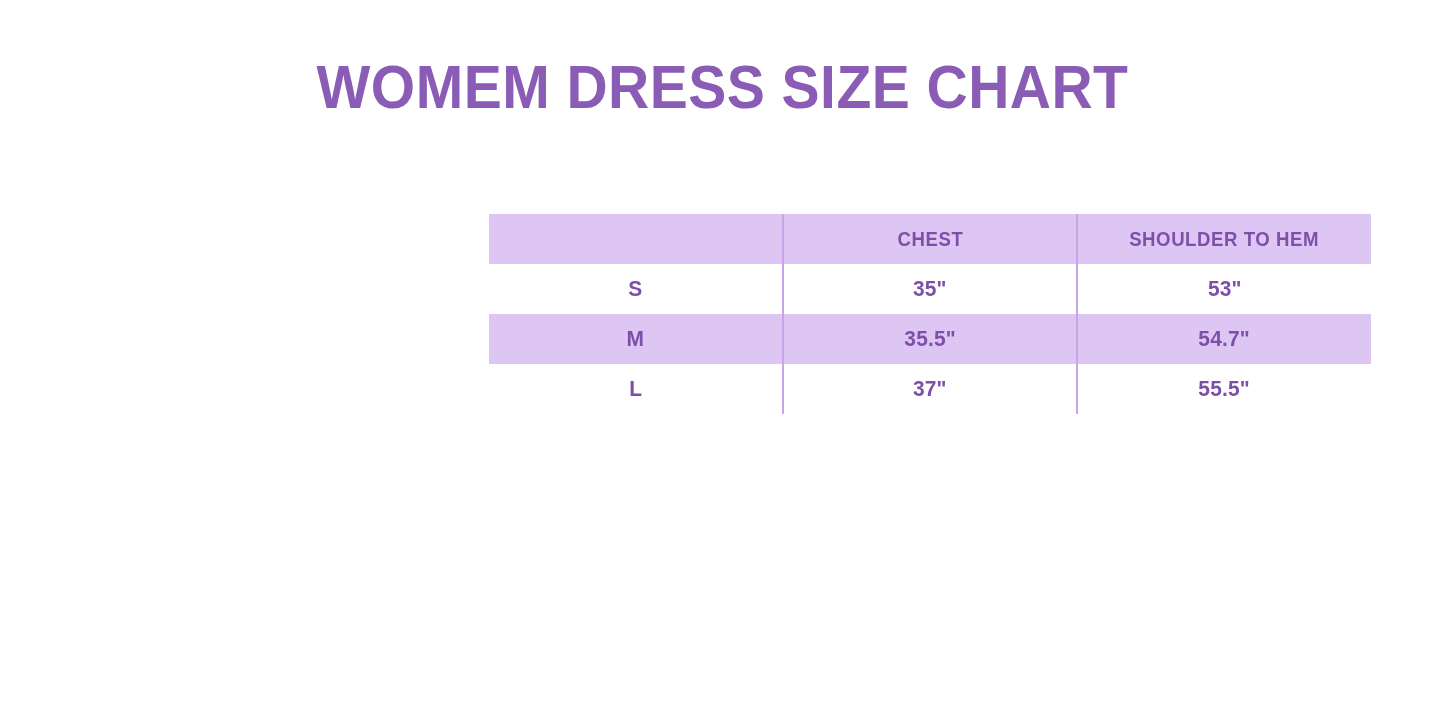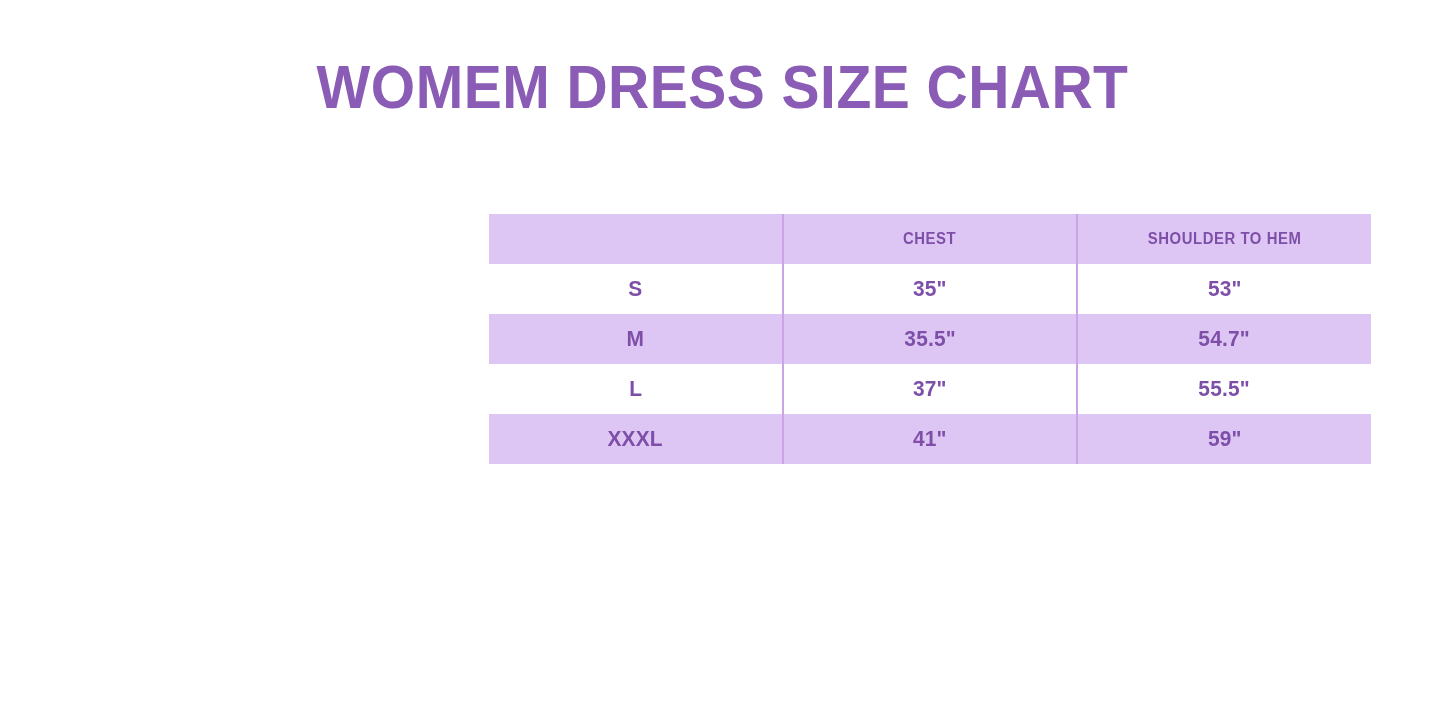--- a/index.html
+++ b/index.html
@@ -79,21 +79,21 @@
   }
 
   
   table.size-table th.divider-left,
   table.size-table td.divider-left {
     border-left: 2px solid #c9a4e6;
   }
 
   
   tr.header-row th {
-    font-size: 16px;
+    font-size: 20px;
     letter-spacing: 0.6px;
     color: #7d4fa8;
   }
   tr.header-row th .hdr-label {
     display: inline-block;
     transform: scaleX(0.93);
   }
 
   
   tbody td {
@@ -173,29 +173,18 @@
           <td class="divider-left">
             <span class="cell-label">37"</span>
           </td>
           <td class="divider-left">
             <span class="cell-label">55.5"</span>
           </td>
         </tr>
 
 
 
-        <tr class="stripe-fill">
-          <td>
-            <span class="cell-label">XXXL</span>
-          </td>
-          <td class="divider-left">
-            <span class="cell-label">41"</span>
-          </td>
-          <td class="divider-left">
-            <span class="cell-label">59"</span>
-          </td>
-        </tr>
 
       </tbody>
     </table>
   </div>
 
 </div>
 
 </body></html>

